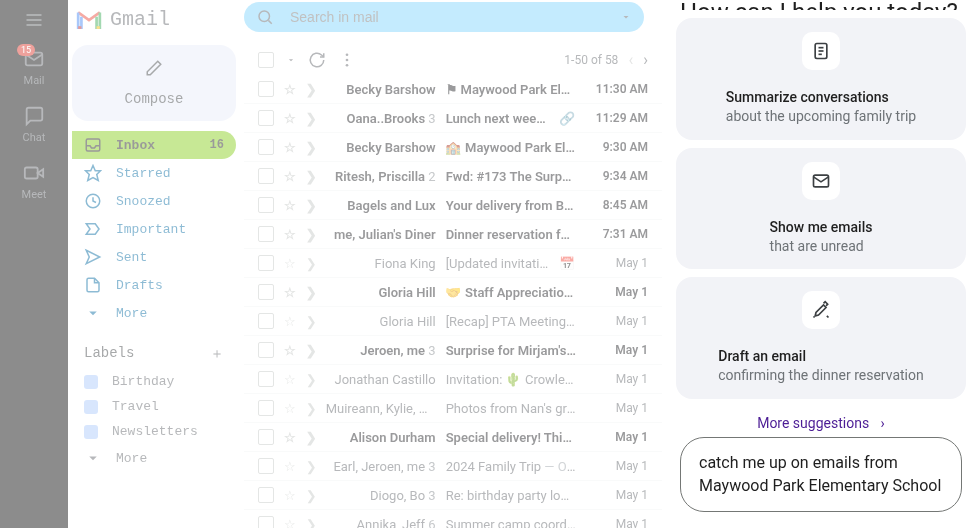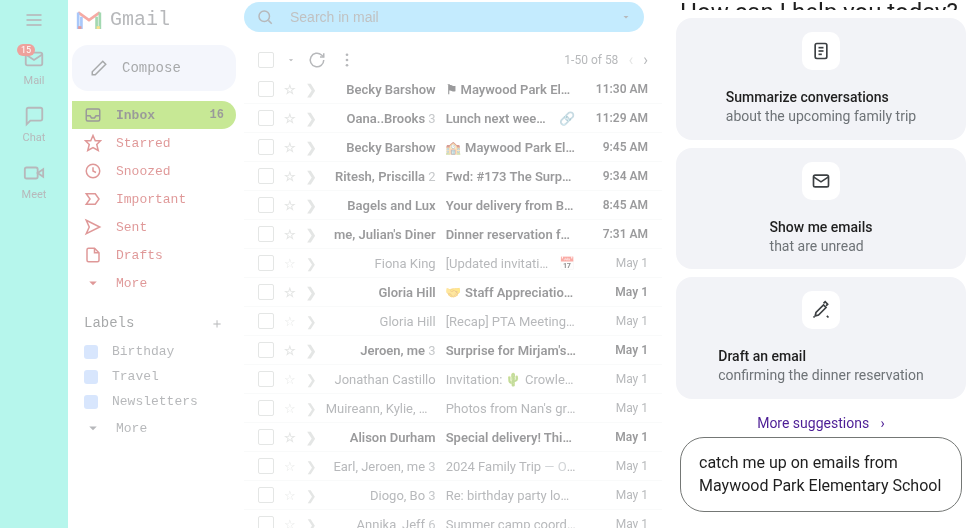--- a/index.html
+++ b/index.html
@@ -1,30 +1,30 @@
 <!DOCTYPE html>
 <html><head>
 <meta charset="utf-8">
 <style>
   * { box-sizing: border-box; margin: 0; padding: 0; }
   body { font-family: 'Google Sans', Roboto, Arial, sans-serif; font-size: 14px; color: #202124; width: 980px; height: 528px; overflow: hidden; display: flex; background: #fff; }
   .dimmed { position: relative; }
   .dimmed::after { content: ''; position: absolute; inset: 0; background: rgba(255,255,255,0.55); pointer-events: none; }
   
   
-  .rail { width: 68px; background: #5eead4; display: flex; flex-direction: column; align-items: center; padding-top: 10px; gap: 18px; }
+  .rail { width: 68px; background: #000000; display: flex; flex-direction: column; align-items: center; padding-top: 10px; gap: 18px; }
   .hamburger { color: #5f6368; cursor: pointer; }
   .rail-item { display: flex; flex-direction: column; align-items: center; gap: 4px; color: #5f6368; font-size: 11px; cursor: pointer; position: relative; }
   .rail-item .badge { position: absolute; top: -4px; right: 10px; background: #d93025; color: #fff; font-size: 9px; padding: 1px 4px; border-radius: 7px; }
   
   
   .sidebar { width: 176px; padding: 4px 8px 0 4px; font-family: Liberation Mono, monospace; }
   .logo-row { display: flex; align-items: center; gap: 8px; padding: 4px 4px 12px; color: #5f6368; font-size: 20px; }
-  .compose-btn { display: flex; align-items: center; gap: 14px; background: #e7ecf9; border-radius: 16px; padding: 14px 18px; color: #3c4043; font-size: 14px; font-weight: 500; cursor: pointer; margin: 2px 0 10px; }
-  .nav-item { display: flex; align-items: center; gap: 14px; padding: 5px 12px; border-radius: 0 16px 16px 0; color: #b91c1c; font-size: 13px; cursor: pointer; }
+  .compose-btn { display: flex; align-items: center; gap: 14px; background: #e7ecf9; border-radius: 16px; padding: 14px 18px; color: #3c4043; font-size: 14px; font-weight: 500; cursor: pointer; margin: 2px 0 10px; flex-direction: column; }
+  .nav-item { display: flex; align-items: center; gap: 14px; padding: 5px 12px; border-radius: 0 16px 16px 0; color: #0369a1; font-size: 13px; cursor: pointer; }
   .nav-item.active { background: #84cc16; color: #1f1f1f; font-weight: 600; justify-content: space-between; }
   .nav-item .count { margin-left: auto; font-size: 12px; }
   .labels-header { display:flex; justify-content: space-between; padding: 18px 12px 6px; font-size: 14px; font-weight: 500; color: #3c4043; }
   .label-item { display:flex; align-items:center; gap:14px; padding:5px 12px; color:#5f6368; font-size:13px; }
   .label-square { width:14px; height:14px; border-radius:3px; background:#a8c7fa; }
   
   
   .main { flex: 1; min-width: 0; display:flex; flex-direction:column; }
   .searchbar { margin: 0 0 12px; background:#7dd3fc; border-radius: 24px; display:flex; align-items:center; padding:6px 12px; color:#5f6368; gap:16px; width: 400px; }
   .searchbar input { border:none; background:transparent; outline:none; flex:1; font-size:14px; color:#5f6368; }
@@ -247,21 +247,21 @@
     <span style="color:#9aa0a6;">🔗</span>
     <span class="time">11:29 AM</span>
       </div>
       <div class="row unread">
     <span class="checkbox"></span>
     <span class="star">☆</span>
     <span class="arrow">❯</span>
     <span class="sender">Becky Barshow</span>
     <span class="subject">🏫 Maywood Park Elementary:…</span>
 
-    <span class="time">9:45 AM</span>
+    <span class="time">9:30 AM</span>
       </div>
       <div class="row unread">
     <span class="checkbox"></span>
     <span class="star">☆</span>
     <span class="arrow">❯</span>
     <span class="sender">Ritesh, Priscilla <span style="font-weight:400;color:#80868b;">2</span></span>
     <span class="subject">Fwd: #173 The Surprisingly Wicked…</span>
 
     <span class="time">9:34 AM</span>
       </div>

